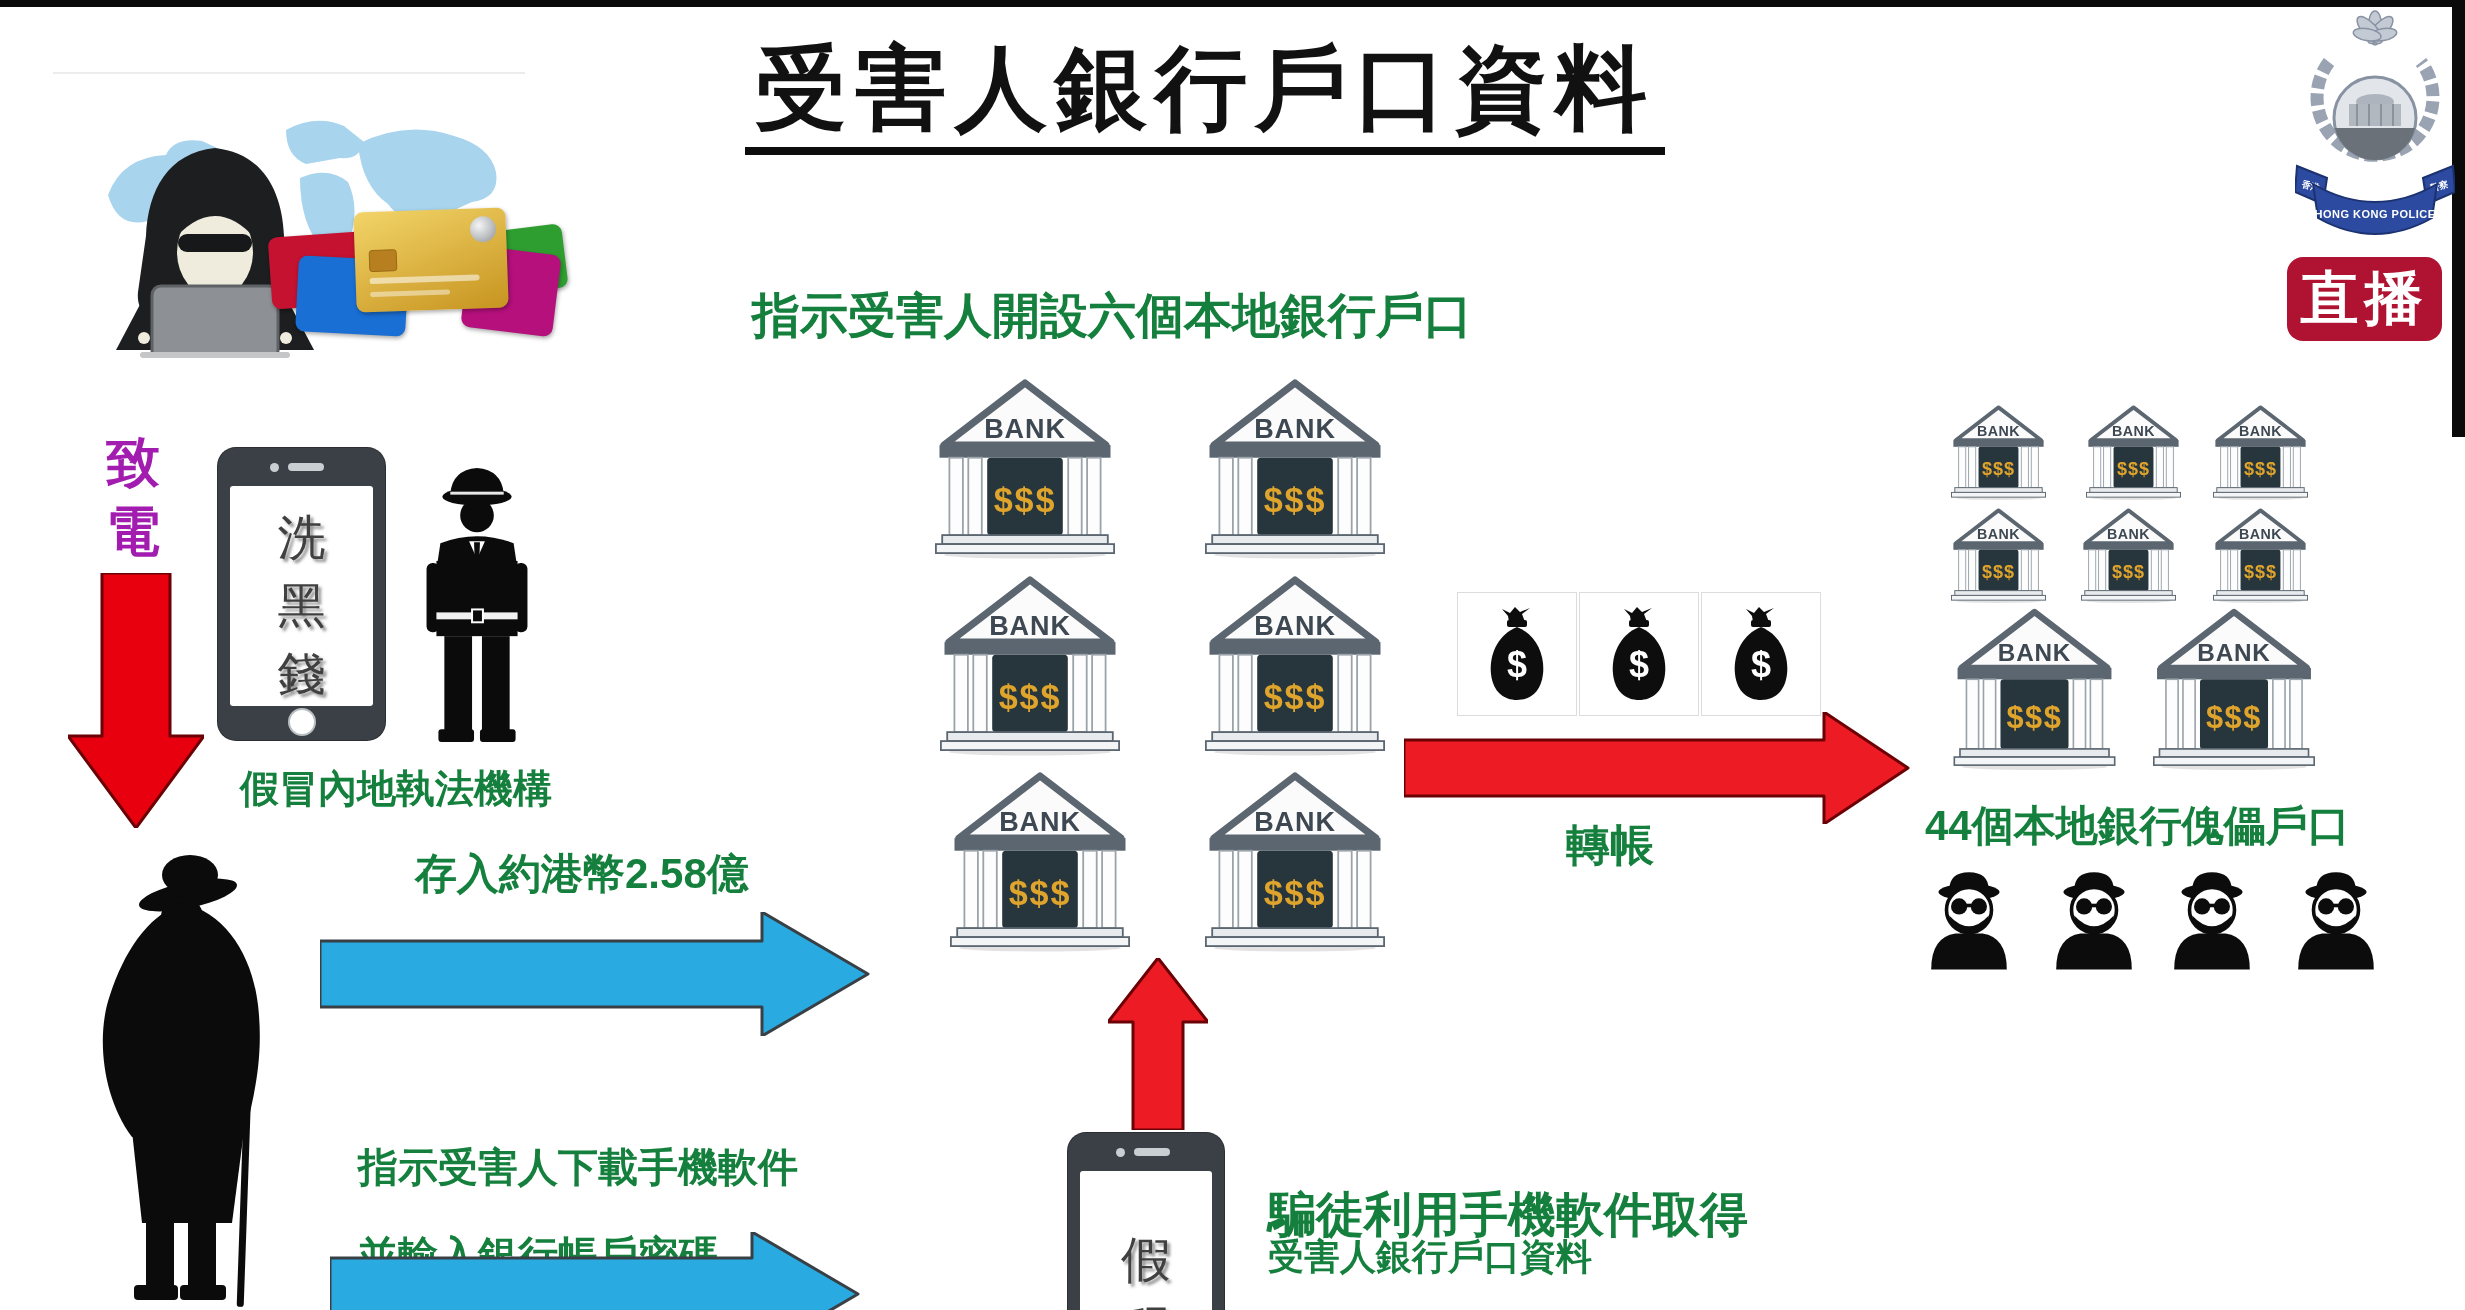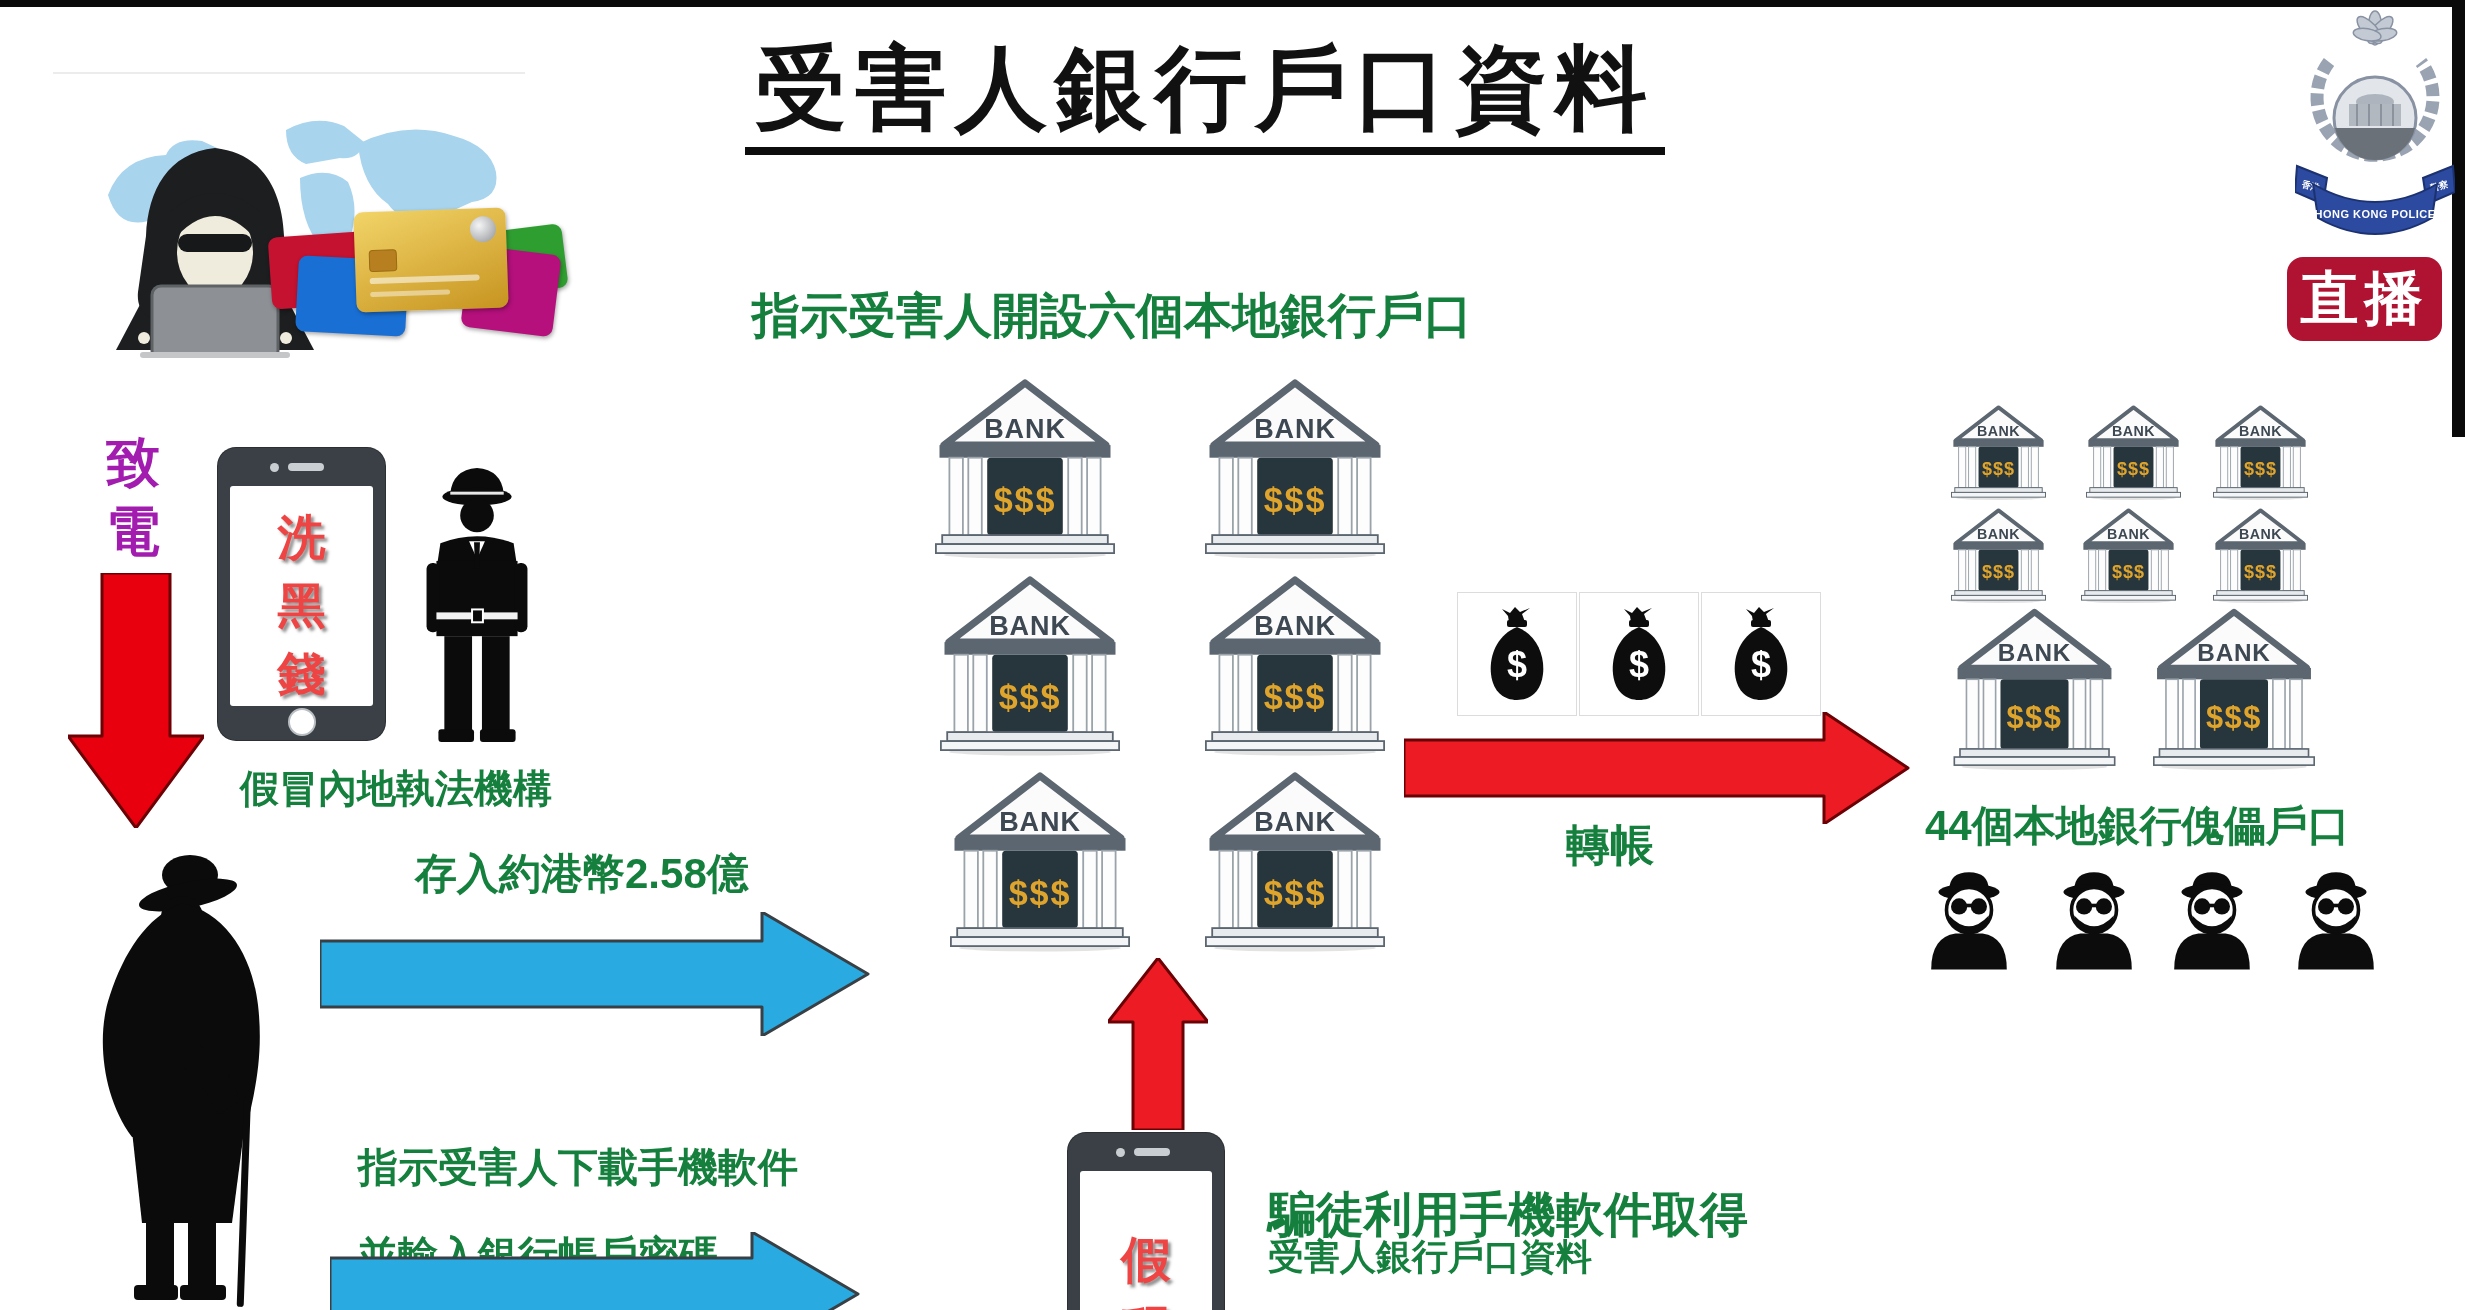--- a/index.html
+++ b/index.html
@@ -1,20 +1,20 @@
 <!DOCTYPE html>
 <html><head>
 <meta charset="utf-8">
 <style>
   html,body{margin:0;padding:0;background:#fff;}
   .canvas{position:relative;width:2465px;height:1310px;background:#ffffff;overflow:hidden;
           font-family:"Liberation Sans",sans-serif;color:#111;}
   .abs{position:absolute;}
   .txt{font-weight:900;white-space:nowrap;color:#15803d;}
-  .vtxt{font-weight:700;color:#ef4444;text-shadow:3px 3px 3px rgba(110,110,110,.75);
+  .vtxt{font-weight:400;color:#404040;text-shadow:3px 3px 3px rgba(110,110,110,.75);
         width:1em;line-height:1.42;word-break:break-all;text-align:center;}
   .vcall{font-weight:900;color:#a21caf;width:1em;line-height:1.27;word-break:break-all;}
   .title-wrap{text-align:center;}
   .title-inner{display:inline-block;font-size:92px;font-weight:900;letter-spacing:8px;
                line-height:1.05;border-bottom:8px solid #0d0d0d;padding:0 10px 10px;}
   .phone{background:#3b4046;border-radius:18px;box-shadow:0 0 0 1px #2b2f33;}
   .phone .screen{position:absolute;left:12px;right:12px;top:38px;bottom:34px;background:#fff;
                  border-radius:3px;display:flex;justify-content:center;}
   .phone .cam{position:absolute;width:9px;height:9px;border-radius:50%;background:#c9ced2;top:15px;}
   .phone .speaker{position:absolute;width:36px;height:8px;border-radius:4px;background:#c9ced2;top:15px;}

